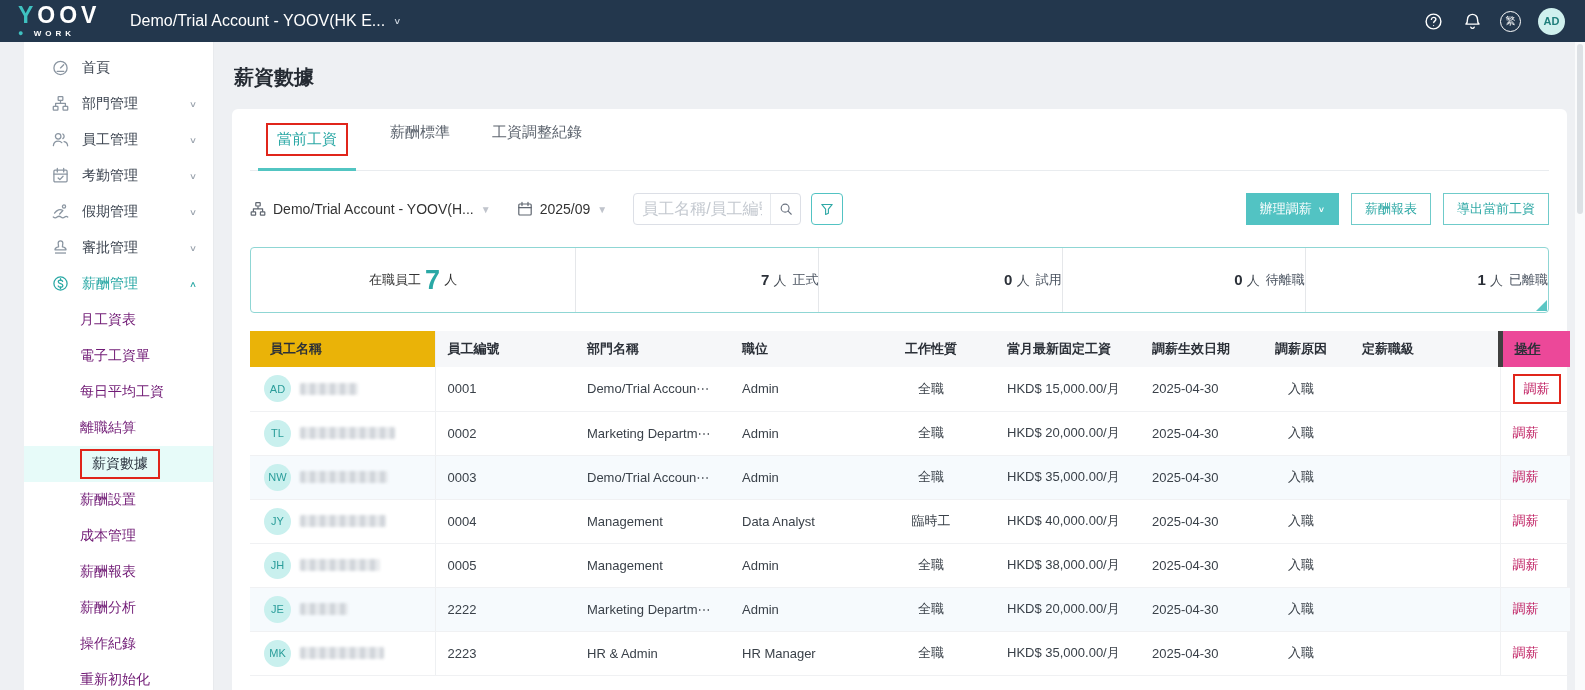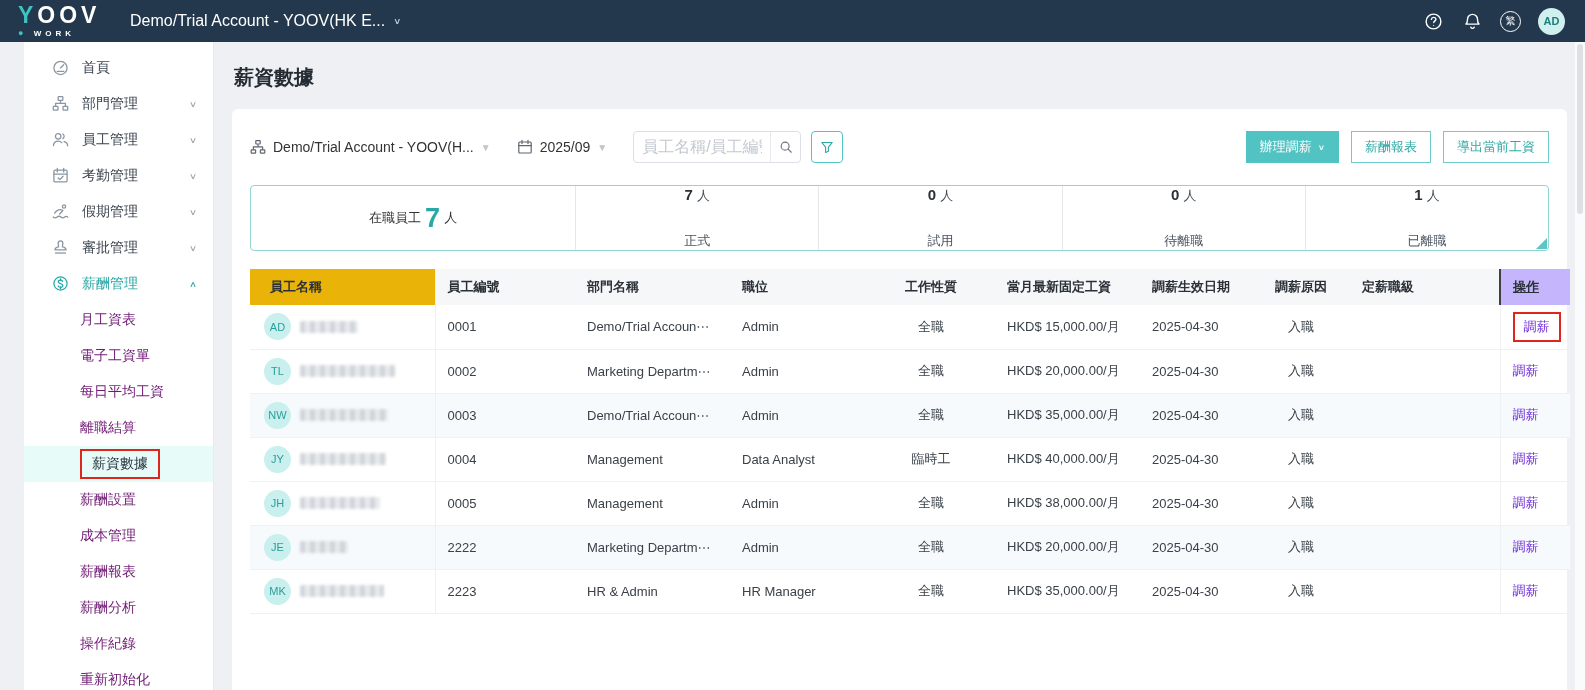--- a/index.html
+++ b/index.html
@@ -65,43 +65,43 @@
          font-family:"Liberation Sans", sans-serif; }
   .btn.primary { background:#52c3c3; color:#fff; border:1px solid #52c3c3; gap:6px; }
   .btn.primary .chev { font-size:10px; transform:scaleY(.8); }
   .btn.outline { background:#fff; color:#2fa9a6; border:1px solid #6fcbca; }
 
   .stats { margin-top:22px; border:1px solid #8fd6d4; border-radius:4px; height:66px; display:flex; position:relative; background:#fff; }
   .stats::after { content:""; position:absolute; right:1px; bottom:1px; width:0; height:0;
                   border-left:11px solid transparent; border-bottom:11px solid #5bc6c4; }
   .stat-head { width:25%; display:flex; align-items:center; justify-content:center; gap:2px; font-size:13px; color:#333; }
   .stat-head .big { font-size:27px; font-weight:bold; color:#2aa8a5; margin:0 2px; line-height:1; }
-  .stat-cell { width:18.75%; border-left:1px solid #e5e7ea; display:flex; flex-direction:column; align-items:center; justify-content:space-between; gap:6px; }
+  .stat-cell { width:18.75%; border-left:1px solid #e5e7ea; display:flex; flex-direction:row; align-items:center; justify-content:flex-end; gap:6px; }
   .stat-cell .val { font-size:15px; font-weight:bold; color:#2b3038; }
   .stat-cell .val .unit { font-weight:normal; font-size:13px; color:#454c55; }
   .stat-cell .lab { font-size:13px; color:#4a5360; }
 
   
   table { width:100%; border-collapse:collapse; table-layout:fixed; margin-top:18px; }
   th { height:36px; background:#f6f7f9; font-size:13px; color:#2b3038; font-weight:bold; text-align:left; padding:0 10px 0 12px; }
   th.c-name { width:185px; background:#eab308; border-right:1px solid #eef0f2; padding-left:20px; }
   th.c-empno { width:140px; } th.c-dept { width:155px; } th.c-pos { width:135px; }
   th.c-work { width:130px; text-align:center; } th.c-salary { width:145px; }
   th.c-date { width:110px; } th.c-reason { width:100px; text-align:center; }
-  th.c-grade { width:150px; } th.c-action { width:70px; background:#c4b5fd; border-left:2px solid #404040;text-decoration:underline; }
+  th.c-grade { width:150px; } th.c-action { width:70px; background:#ec4899; border-left:5px solid #404040;text-decoration:underline; }
   td { height:44px; border-bottom:1px solid #f0f1f3; font-size:13px; color:#3a4149; padding:0 10px 0 12px; overflow:hidden; white-space:nowrap; }
   tr.tinted td { background:#f6fafd; }
   td.c-name { border-right:1px solid #eef0f2; padding-left:14px; }
   td.c-work, td.c-reason { text-align:center; }
   td.c-action { border-left:1px solid #f0f1f3; }
   .avatar { width:27px; height:27px; border-radius:50%; background:#c9f0ee; color:#2a9d9a; font-size:11px;
             display:inline-flex; align-items:center; justify-content:center; vertical-align:middle; margin-right:9px; }
   .blurname { display:inline-block; height:12px; vertical-align:middle; border-radius:2px;
               background:repeating-linear-gradient(90deg,#c9ced4 0 5px,#e4e7ea 5px 10px); filter:blur(1.6px); opacity:.85; }
-  .link { color:#6d28d9; text-decoration:none; cursor:pointer; }
+  .link { color:#be185d; text-decoration:none; cursor:pointer; }
   .redbox-action { border:2px solid #e0251b; padding:4px 9px; display:inline-block; }
 
   
   .v-scroll { position:absolute; right:0; top:42px; bottom:0; width:10px; background:#fafbfc; }
   .v-thumb { position:absolute; top:2px; left:2px; width:6px; height:170px; border-radius:3px; background:#dde1e5; }
 </style>
 </head>
 <body>
 
 <div class="topbar">
@@ -275,20 +275,41 @@
           <span>重新初始化</span>
         </span>
       </div>
 
   </div>
 
   <div class="main">
     <div class="page-title">薪資數據</div>
     <div class="card">
 
+      <div class="tabs">
+
+          <div class="tab active">
+            <span class="redbox">
+              <span class="tab-label">當前工資</span>
+            </span>
+          </div>
+
+          <div class="tab">
+            <span>
+              <span class="tab-label">薪酬標準</span>
+            </span>
+          </div>
+
+          <div class="tab">
+            <span>
+              <span class="tab-label">工資調整紀錄</span>
+            </span>
+          </div>
+
+      </div>
 
       <div class="filter-row">
         <div class="sel">
           <svg viewBox="0 0 16 16" fill="none" stroke="currentColor" stroke-width="1.2" stroke-linejoin="round">
             <rect x="5.8" y="1.6" width="4.4" height="3.4" rx=".5"></rect>
               <rect x="1.2" y="10.8" width="4.4" height="3.4" rx=".5"></rect>
               <rect x="10.4" y="10.8" width="4.4" height="3.4" rx=".5"></rect>
               <path d="M8 5.2v2.6M3.4 10.8V7.8h9.2v3"></path>
           </svg>
           <span>Demo/Trial Account - YOOV(H...</span>

